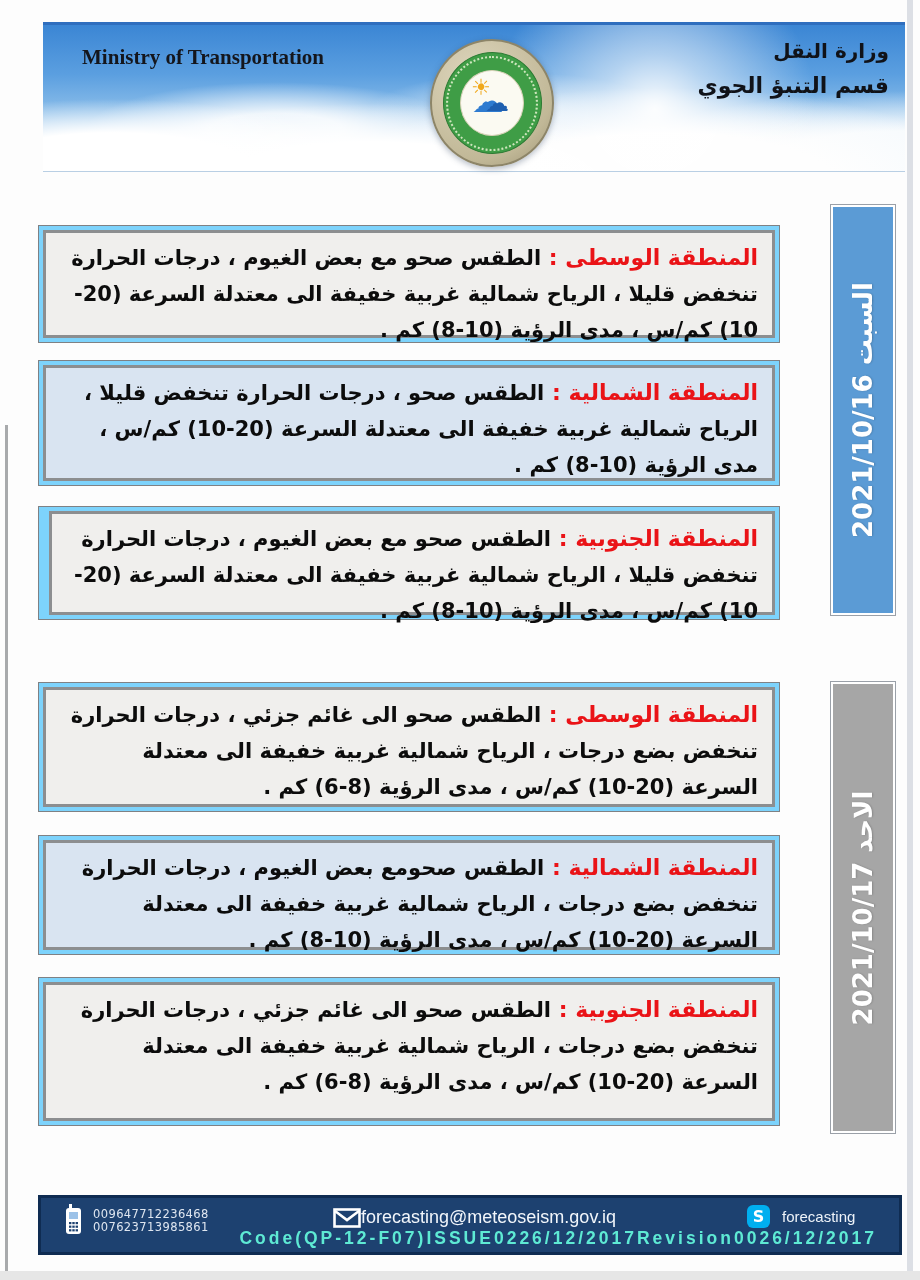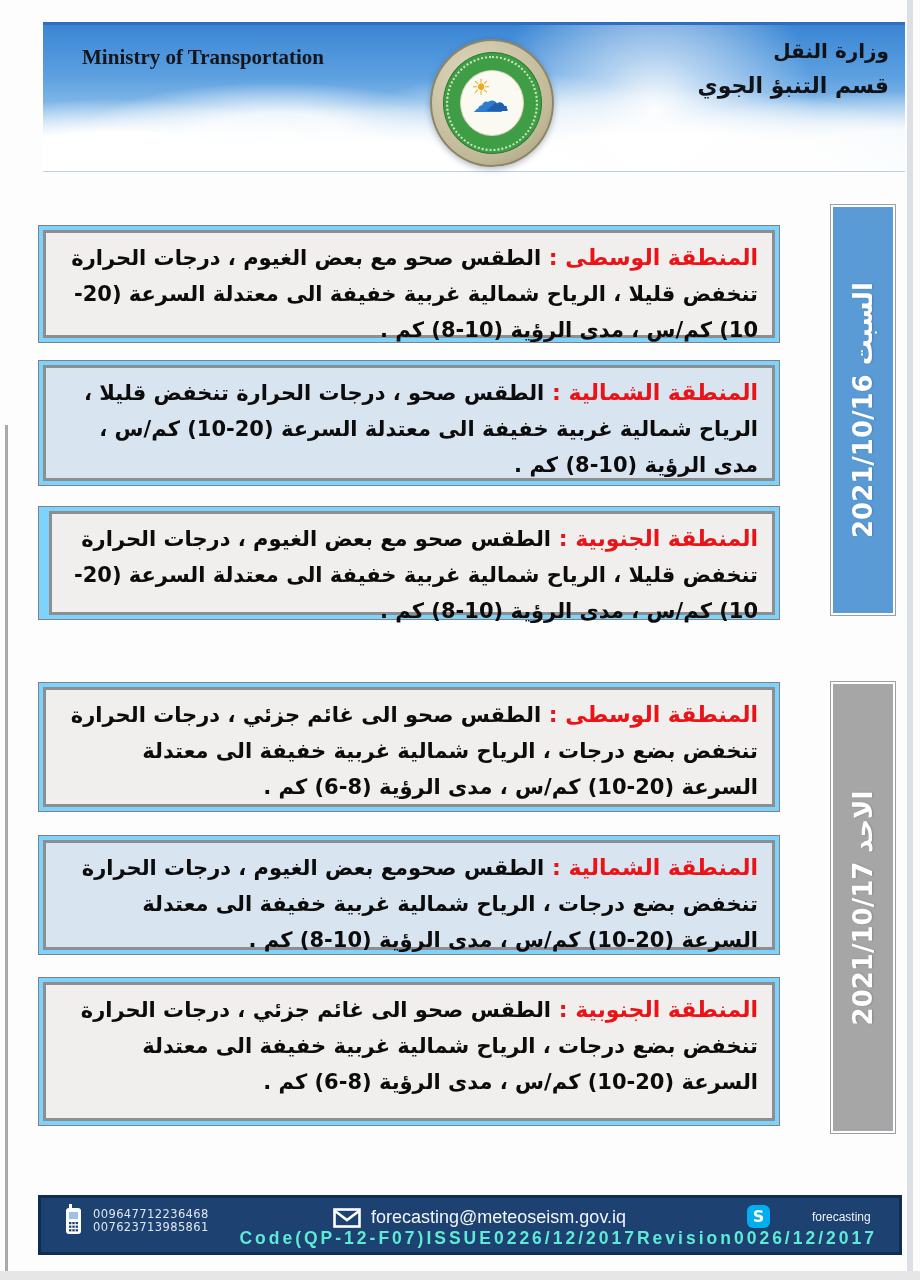--- a/index.html
+++ b/index.html
@@ -66,27 +66,27 @@
   .tab-sun{top:684px;height:447px;background:#a6a6a6;}
   .tab span{transform:rotate(-90deg);white-space:nowrap;direction:rtl;color:#ffffff;
     font-size:26px;font-weight:bold;letter-spacing:.5px;text-shadow:0 1px 2px rgba(0,0,0,.18);}
 
   
   .footer{position:absolute;left:38px;top:1195px;width:864px;height:60px;background:#1d4170;
     border:3px solid #0f2c52;box-sizing:border-box;}
   .phone-group{position:absolute;left:22px;top:5px;display:flex;gap:9px;align-items:center;}
   .phone-nums{display:flex;flex-direction:column;color:#dfe6f0;font-size:11.5px;line-height:13px;
     font-family:"DejaVu Sans",sans-serif;letter-spacing:.4px;margin-top:3px;}
-  .email-group{position:absolute;left:292px;top:9px;display:flex;gap:10px;align-items:center;text-align:right;}
+  .email-group{position:absolute;left:292px;top:9px;display:flex;align-items:center;text-align:right;}
   .email-text{color:#f2f6fb;font-size:18px;font-family:"Liberation Sans",sans-serif;}
   .skype-group{position:absolute;left:706px;top:7px;display:flex;gap:12px;align-items:center;}
   .skype-badge{width:23px;height:23px;border-radius:6px;background:#00aff0;color:#ffffff;
     display:flex;align-items:center;justify-content:center;font-weight:bold;font-size:16px;
     font-family:"DejaVu Sans",sans-serif;}
-  .skype-text{color:#eef3f9;font-size:12px;font-family:"Liberation Sans",sans-serif;margin-left:30px;}
+  .skype-text{color:#eef3f9;font-size:15px;font-family:"Liberation Sans",sans-serif;}
   .code-row{position:absolute;left:0;right:0;bottom:3px;display:flex;justify-content:flex-end;
     padding:0 22px;color:#5eead4;font-size:17.5px;font-weight:bold;letter-spacing:3px;
     font-family:"Liberation Sans",sans-serif;}
 </style>
 </head>
 <body>
 
 <div class="stage">
 
   <div class="banner">

